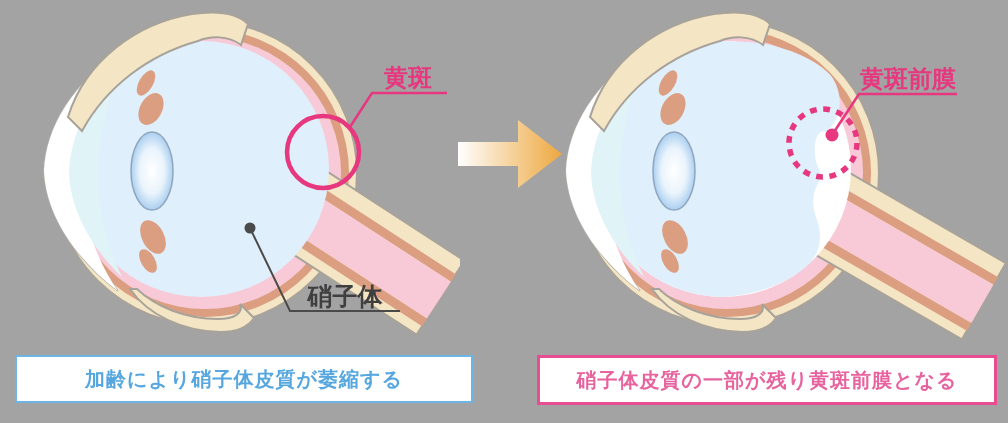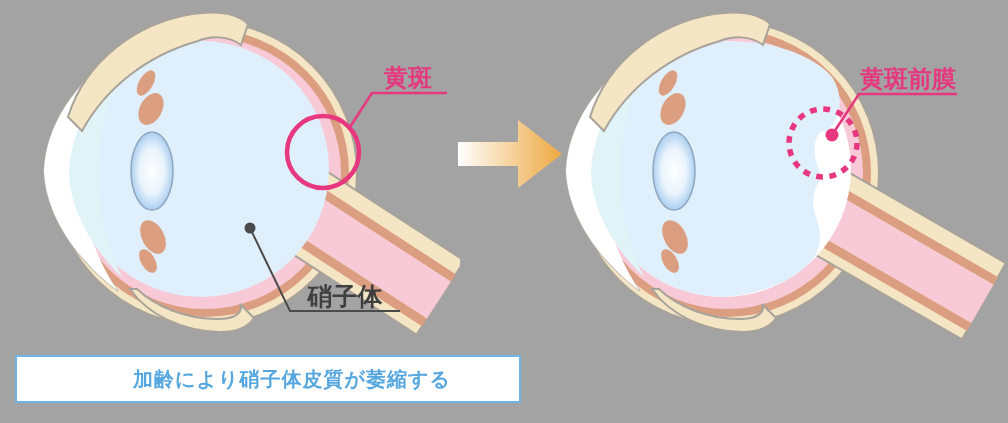--- a/index.html
+++ b/index.html
@@ -9,21 +9,21 @@
   }
   .eye-svg{position:absolute;top:5px;}
   #left-eye-svg{left:20px;}
   #right-eye-svg{left:542px;}
   #arrow-svg{position:absolute;left:458px;top:120px;}
   .caption{
     position:absolute;top:355px;height:44px;background:#ffffff;
     display:flex;align-items:center;justify-content:center;
     font-weight:bold;font-size:20px;letter-spacing:1px;
   }
-  .caption-blue{left:15px;width:454px;border:2px solid #6CB5E4;color:#56A7DF;padding-left:48px;}
+  .caption-blue{left:15px;width:454px;border:2px solid #6CB5E4;color:#56A7DF;}
   .caption-pink{left:537px;width:454px;border:3px solid #E84D92;color:#E7639E;}
   .svg-label{font-family:"DejaVu Sans","Liberation Sans",sans-serif;font-weight:bold;}
 </style>
 </head>
 <body>
 
 <div class="stage">
 
   <svg id="left-eye-svg" class="eye-svg" width="440" height="345" viewBox="0 0 440 345">
     <defs>
@@ -146,14 +146,17 @@
 
     <circle cx="281" cy="138" r="34" fill="none" stroke="#E6377F" stroke-width="5.5" stroke-dasharray="6.8 6.55" stroke-linecap="butt"></circle>
     <polyline points="290,130 317,89 415,89" fill="none" stroke="#E6377F" stroke-width="2.5"></polyline>
     <circle cx="290" cy="130" r="6.5" fill="#E6377F"></circle>
     <text x="366" y="82" text-anchor="middle" font-size="24" fill="#E6377F" class="svg-label">黄斑前膜</text>
   </svg>
 
   <div class="caption caption-blue">
     <span>加齢により硝子体皮質が萎縮する</span>
   </div>
+  <div class="caption caption-pink">
+    <span>硝子体皮質の一部が残り黄斑前膜となる</span>
+  </div>
 
 </div>
 
 </body></html>

